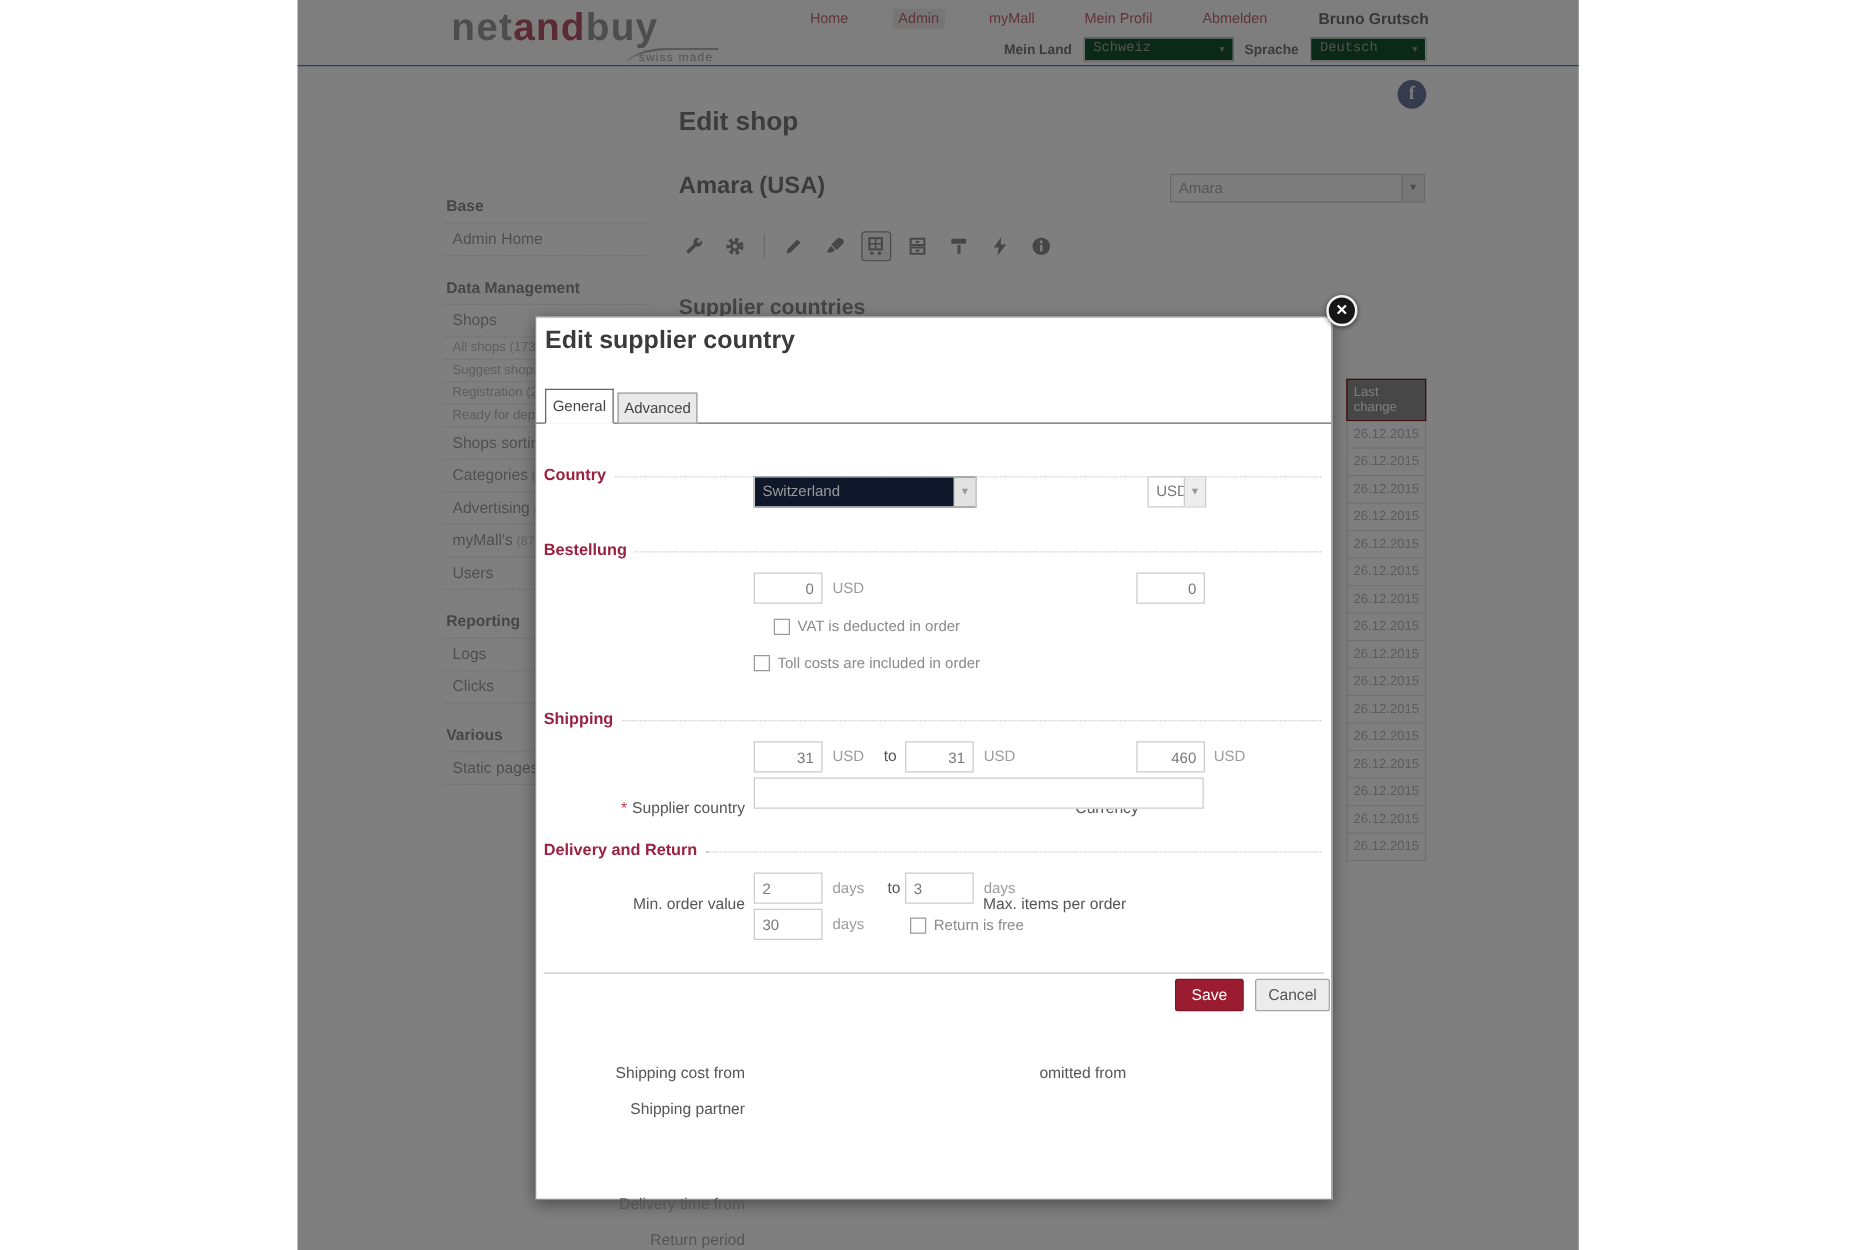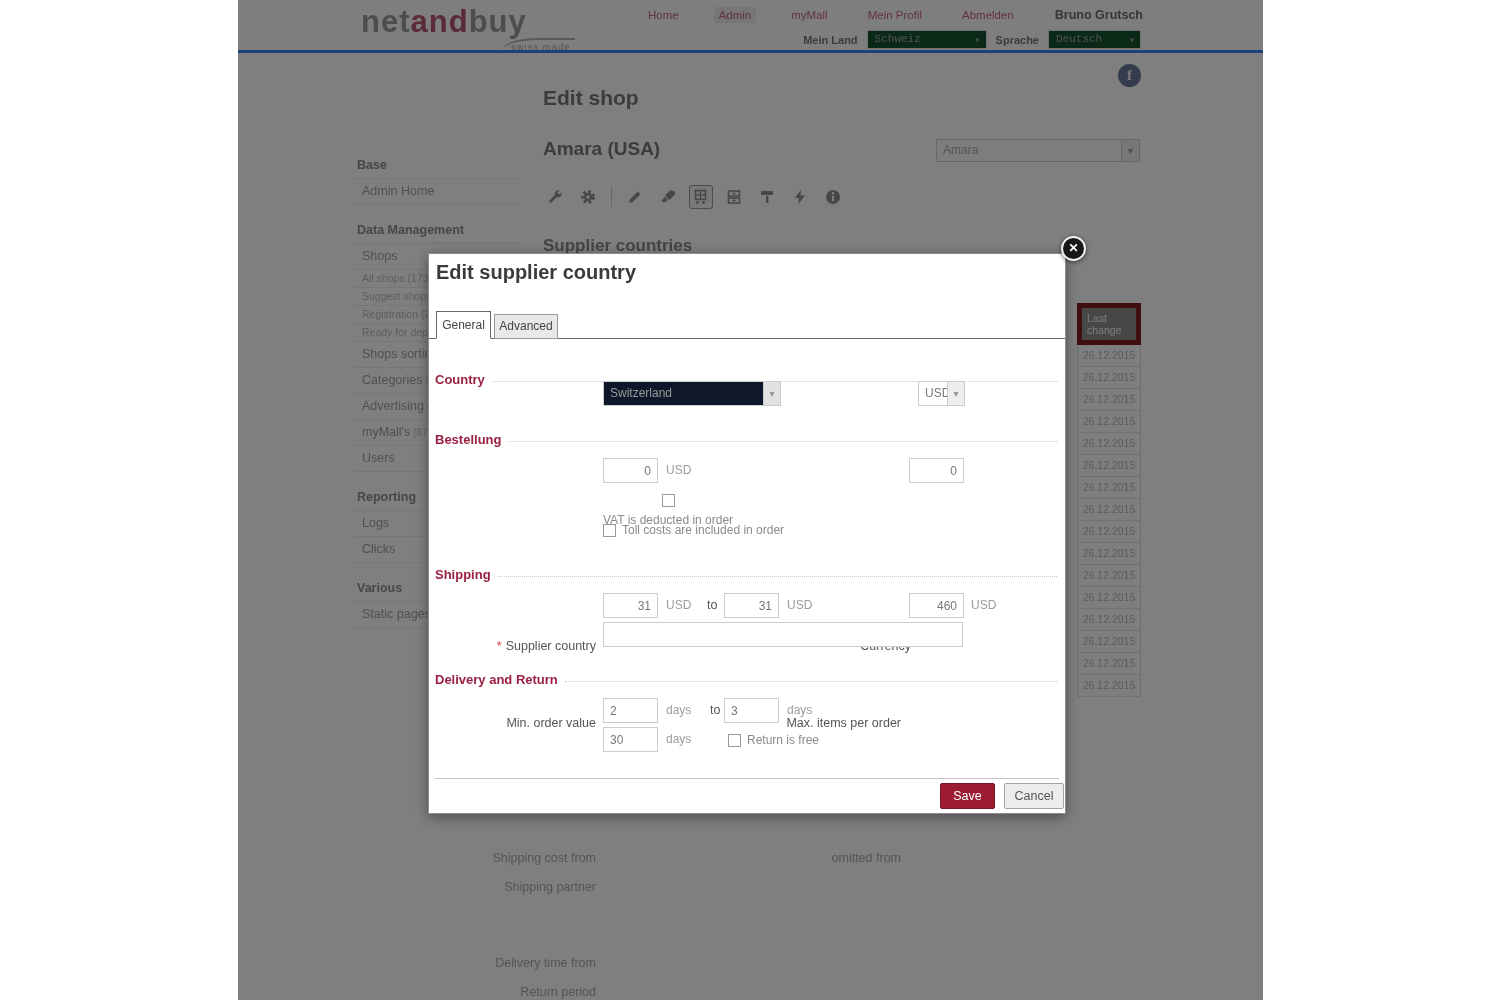--- a/index.html
+++ b/index.html
@@ -3,21 +3,21 @@
 <meta charset="utf-8">
 <style>
   * { margin:0; padding:0; box-sizing:border-box; }
   html,body { background:#ffffff; }
   body { font-family:"Liberation Sans", sans-serif; }
   .viewport { position:relative; width:1500px; height:1000px; background:#fff; overflow:hidden; }
 
   
   .site { position:absolute; left:238px; top:0; width:1025px; height:1000px; background:#fff; }
 
-  .site-header { position:absolute; left:0; top:0; right:0; height:53px; border-bottom:3px solid #3b82f6; background:#fdfdfd;padding-left:40px; }
+  .site-header { position:absolute; left:0; top:0; right:0; height:53px; border-bottom:1px solid #3b82f6; background:#fdfdfd;padding-left:40px; }
   .logo { position:absolute; left:123px; top:6px; font-size:31px; font-weight:bold; letter-spacing:1px; color:#9b9b9b; line-height:1; }
   .logo .and { color:#b5556d; }
   .logo-tag { position:absolute; left:263px; top:38px; font-size:9.5px; color:#a8a8a8; letter-spacing:1px; border-top:2px solid #b3b3b3; border-radius:50% 0 0 0 / 100% 0 0 0; padding:1px 4px 0 10px; }
 
   .nav-links { position:absolute; top:7px; right:120px; display:flex; align-items:center; gap:30px; font-size:11.5px; }
   .nav-link { color:#c5667a; text-decoration:none; cursor:pointer; padding:2px 5px; border-radius:2px; }
   .nav-link.active { background:#ececec; }
   .nav-user { font-size:12.5px; font-weight:bold; color:#6e6e6e; margin-left:6px; }
 
   .nav-selects { position:absolute; top:30px; right:122px; display:flex; align-items:center; gap:9px; font-size:11px; }
@@ -43,28 +43,28 @@
 
   
   .sidebar { position:absolute; left:117px; top:140px; width:165px; font-size:12.5px; }
   .sb-header { font-weight:bold; color:#8d8d8d; padding:5px 2px 6px; border-bottom:1px dotted #dcdcdc; margin-top:13px; }
   .sb-item { color:#a0a0a0; padding:5px 2px 6px 7px; border-bottom:1px dotted #dcdcdc; cursor:pointer; white-space:nowrap; }
   .sb-item.small { font-size:10.5px; color:#bcbcbc; padding:2px 2px 3px 7px; }
   .sb-item .sfx { font-size:10px; color:#c2c2c2; margin-left:3px; }
 
   
   .lc-table { position:absolute; left:839px; top:303px; width:64px; font-size:10.5px; }
-  .lc-head { background:#8f8f8f; color:#fafafa; padding:4px 5px; border:5px solid #7f1d1d; }
+  .lc-head { background:#8f8f8f; color:#fafafa; padding:4px 5px; border:1px solid #7f1d1d; }
   .lc-row { background:#fcfcfc; color:#b9b9b9; text-align:center; padding:4px 3px 5px; border:1px solid #e2e2e2; border-top:none; cursor:pointer; }
 
   
   .overlay { position:absolute; left:238px; top:0; width:1025px; height:1000px; background:rgba(0,0,0,0.5); }
 
   
-  .modal { position:absolute; left:428px; top:253px; width:638px; height:561px; background:#fff; border:1px solid #8d8d8d; box-shadow:0 3px 12px rgba(0,0,0,0.4); }
+  .modal { position:absolute; left:428px; top:253px; width:638px; height:707px; background:#fff; border:1px solid #8d8d8d; box-shadow:0 3px 12px rgba(0,0,0,0.4); }
   .modal-title { position:absolute; left:7px; top:7px; font-size:20px; font-weight:bold; color:#3b3b3b; }
 
   .tabs-line { position:absolute; left:0; right:0; top:84px; border-bottom:1px solid #666; }
   .tab { position:absolute; font-size:12px; color:#444; text-align:center; cursor:pointer; background:#e9e9e9; border:1px solid #9a9a9a; }
   .tab.general { left:7px; top:57px; width:55px; height:28px; line-height:26px; background:#fff; border:1px solid #666; border-bottom:1px solid #fff; z-index:2; }
   .tab.advanced { left:65px; top:60px; width:64px; height:25px; line-height:23px; }
 
   .sec { position:absolute; left:6px; right:8px; display:flex; align-items:center; gap:7px; font-size:13px; font-weight:bold; color:#9a2140; }
   .sec::after { content:""; flex:1; border-bottom:1px dotted #c9c9c9; margin-top:3px; }
 
@@ -254,21 +254,21 @@
 
     <div class="sec" style="top:178px;">
         <span>Bestellung</span>
       </div>
     <div class="lbl" style="left:0; top:457px; width:167px;">Min. order value</div>
     <input class="num-input ta-r" style="left: 174px; top: 204px;" value="0">
     <span class="sfx-unit" style="left:237px; top:204px;">USD</span>
     <div class="lbl" style="left:300px; top:457px; width:172px;">Max. items per order</div>
     <input class="num-input ta-r" style="left: 480px; top: 204px;" value="0">
 
-    <div class="cb-row" style="left:174px; top:240px;flex-direction:column;">
+    <div class="cb-row" style="left:190px; top:240px;">
         <span class="cb-box"></span>
         <span class="cb-label">VAT is deducted in order</span>
       </div>
     <div class="cb-row" style="left:174px; top:269px;">
         <span class="cb-box"></span>
         <span class="cb-label">Toll costs are included in order</span>
       </div>
 
     <div class="sec" style="top:313px;">
         <span>Shipping</span>

